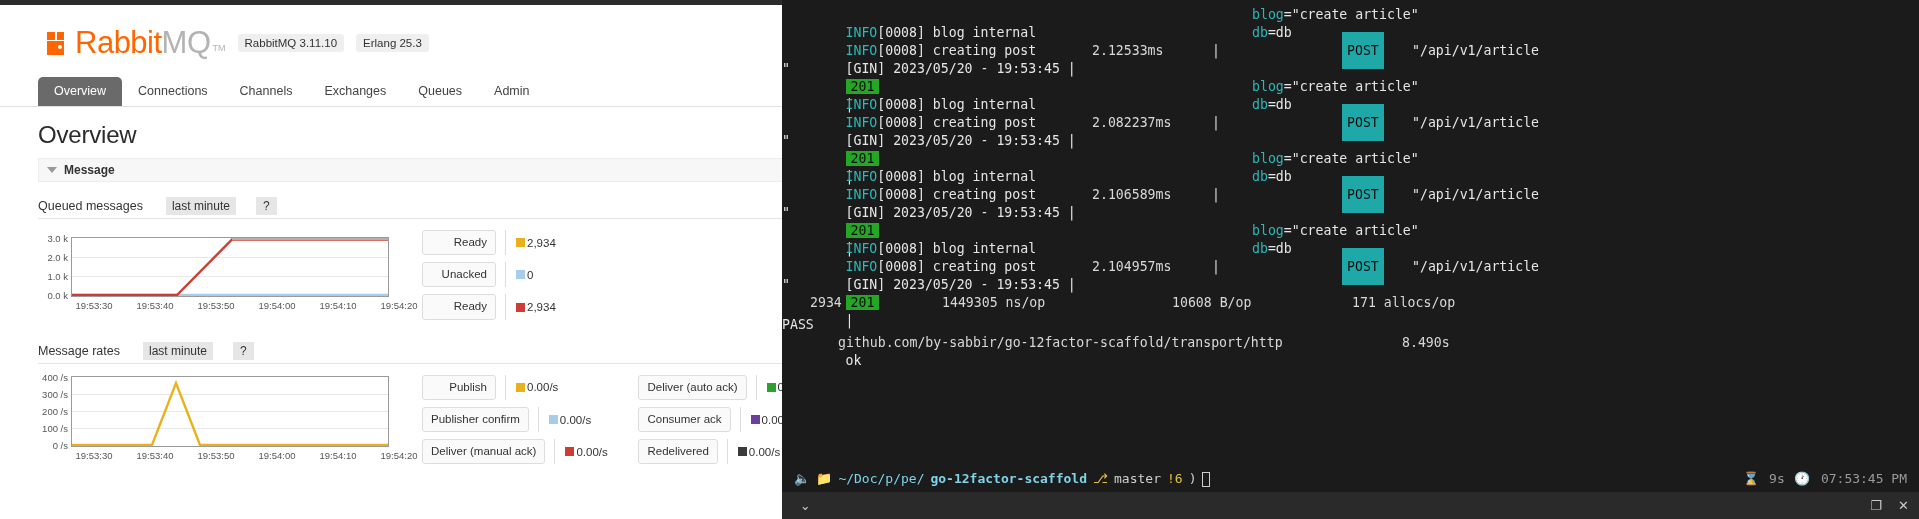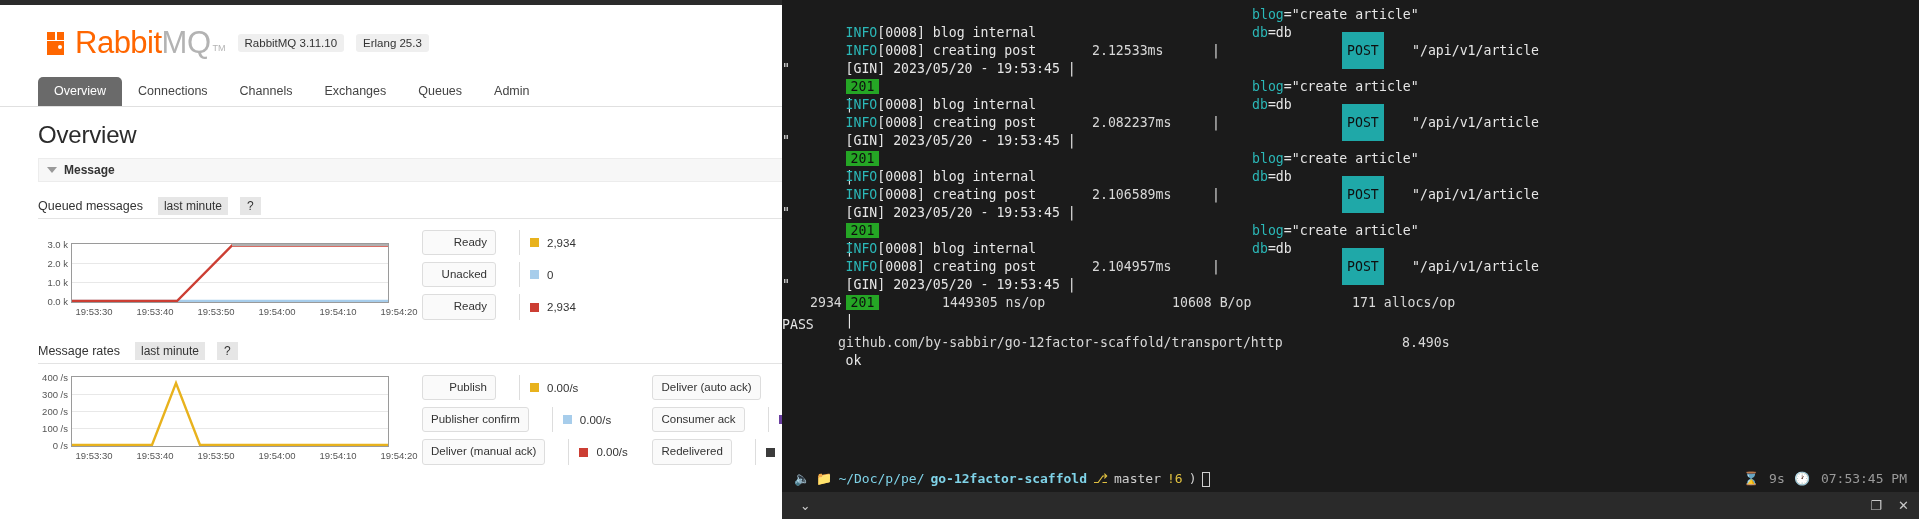--- a/index.html
+++ b/index.html
@@ -77,31 +77,31 @@
     padding: 4px 8px; font-size: 12px; color: #333; font-weight: bold;
     display: flex; align-items: center; gap: 7px;
   }
   .caret-down {
     width: 0; height: 0; border-left: 5px solid transparent;
     border-right: 5px solid transparent; border-top: 6px solid #999;
   }
 
   .block { margin: 15px 0 0 38px; width: 1010px; }
   .block-title {
-    display: flex; align-items: center; gap: 8px;
+    display: flex; align-items: center; gap: 16px;
     border-bottom: 1px solid #e3e3e3; padding-bottom: 3px;
   }
   .block-title .bt-label { font-size: 12.5px; color: #333; margin-right: 7px; }
   .block-title .chip {
     background: #e6e6e6; color: #333; font-size: 12px;
     padding: 2px 6px; margin-right: 4px;
   }
   .block-title .chip.q { padding: 2px 7px; }
 
-  .chartrow { display: flex; align-items: flex-end; margin-top: 11px; }
+  .chartrow { display: flex; align-items: center; margin-top: 11px; }
 
   .chartbox { position: relative; }
   .ylabels {
     position: absolute; left: 0; top: 0; width: 30px; text-align: right;
     font-size: 9.5px; color: #555;
   }
   .ylabels div { position: absolute; right: 0; transform: translateY(-50%); white-space: nowrap; }
   .plot {
     position: absolute; border: 1px solid #9a9a9a;
     background: #fff;
@@ -114,22 +114,22 @@
   .legendcol { display: flex; flex-direction: column; gap: 7px; }
   .legrow { display: flex; align-items: stretch; }
   .legbtn {
     background: #fafafa; border: 1px solid #ddd; border-radius: 3px;
     font-size: 11.5px; color: #333; text-align: right;
     padding: 5px 8px; min-width: 74px;
     display: flex; align-items: center; justify-content: flex-end;
     line-height: 1.15;
   }
   .legval {
-    display: flex; align-items: center; gap: 8px;
-    border-left: 1px solid #ddd; margin-left: 23px; padding-left: 10px;
+    display: flex; align-items: center; gap: 2px;
+    border-left: 1px solid #ddd; margin-left: 9px; padding-left: 10px;
     font-size: 11.5px; color: #333; min-width: 62px;
   }
   .swatch { width: 9px; height: 9px; flex: 0 0 9px; }
 
   
   .term {
     position: absolute; left: 782px; top: 0;
     width: 1137px; height: 519px;
     background: #1b1b1b;
     font-family: "DejaVu Sans Mono", monospace;

